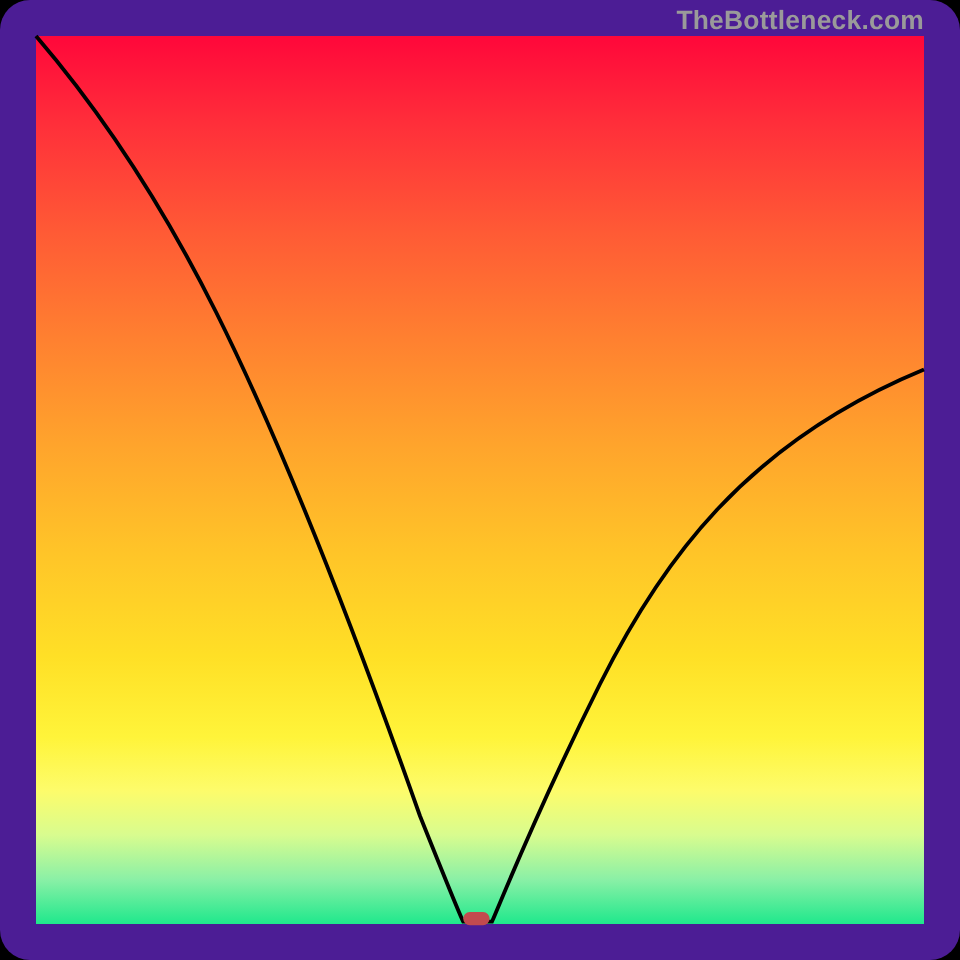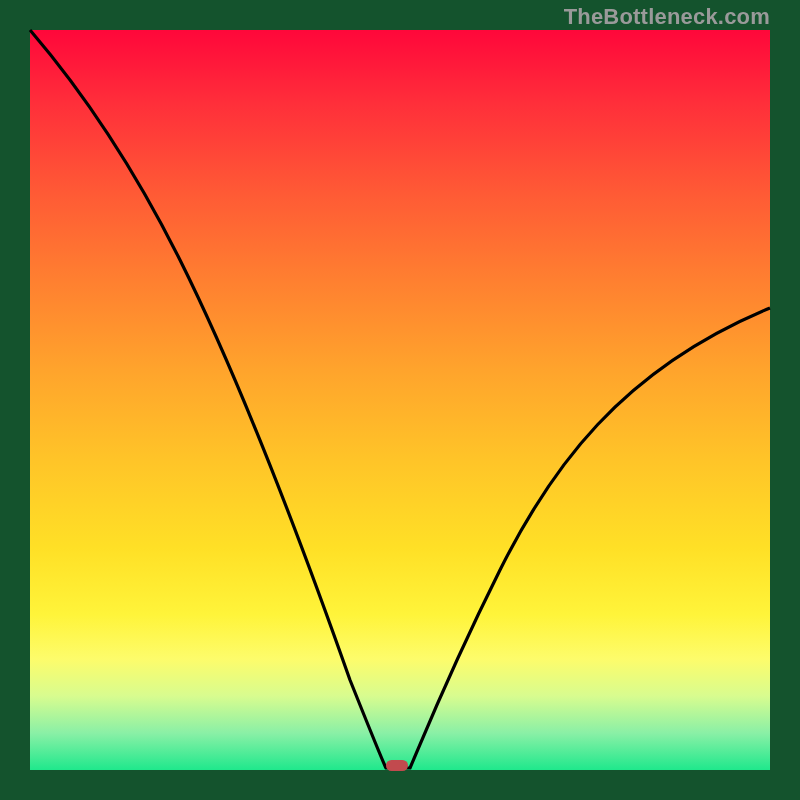--- a/index.html
+++ b/index.html
@@ -1,16 +1,16 @@
 <!DOCTYPE html>
 <html><head>
 <meta charset="utf-8">
 <style>
   html,body{margin:0;padding:0;width:800px;height:800px;overflow:hidden;background:#000;}
-  .frame{position:absolute;top:0;left:0;width:800px;height:800px;background:#14532d;}
+  .frame{position:absolute;top:0;left:0;width:800px;height:800px;background:#4c1d95;border-radius:25px;}
   .gradient{
     position:absolute;
     top:30px; left:30px; width:740px; height:740px;
     background:linear-gradient(to bottom,
       #ff073a 0%,
       #ff2f3a 10%,
       #ff5a35 22%,
       #ff8030 34%,
       #ffa42c 46%,
       #ffc428 58%,

